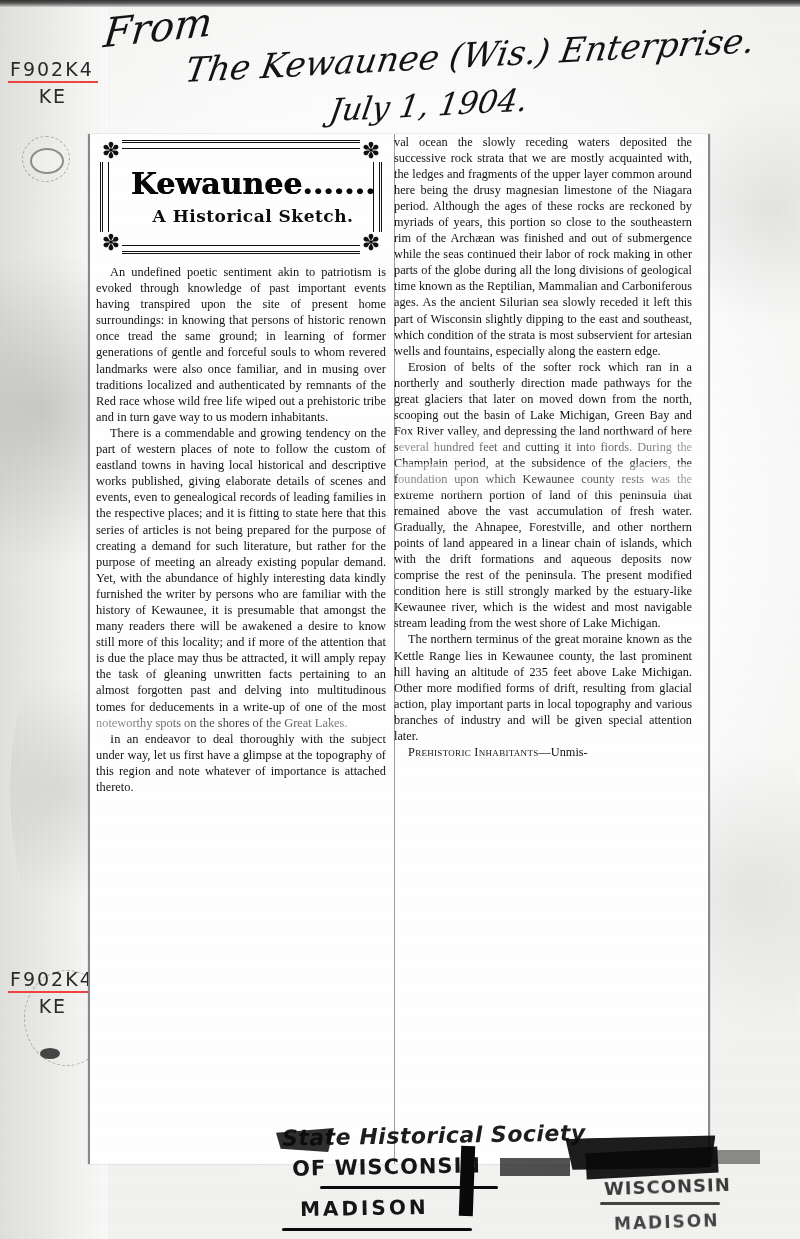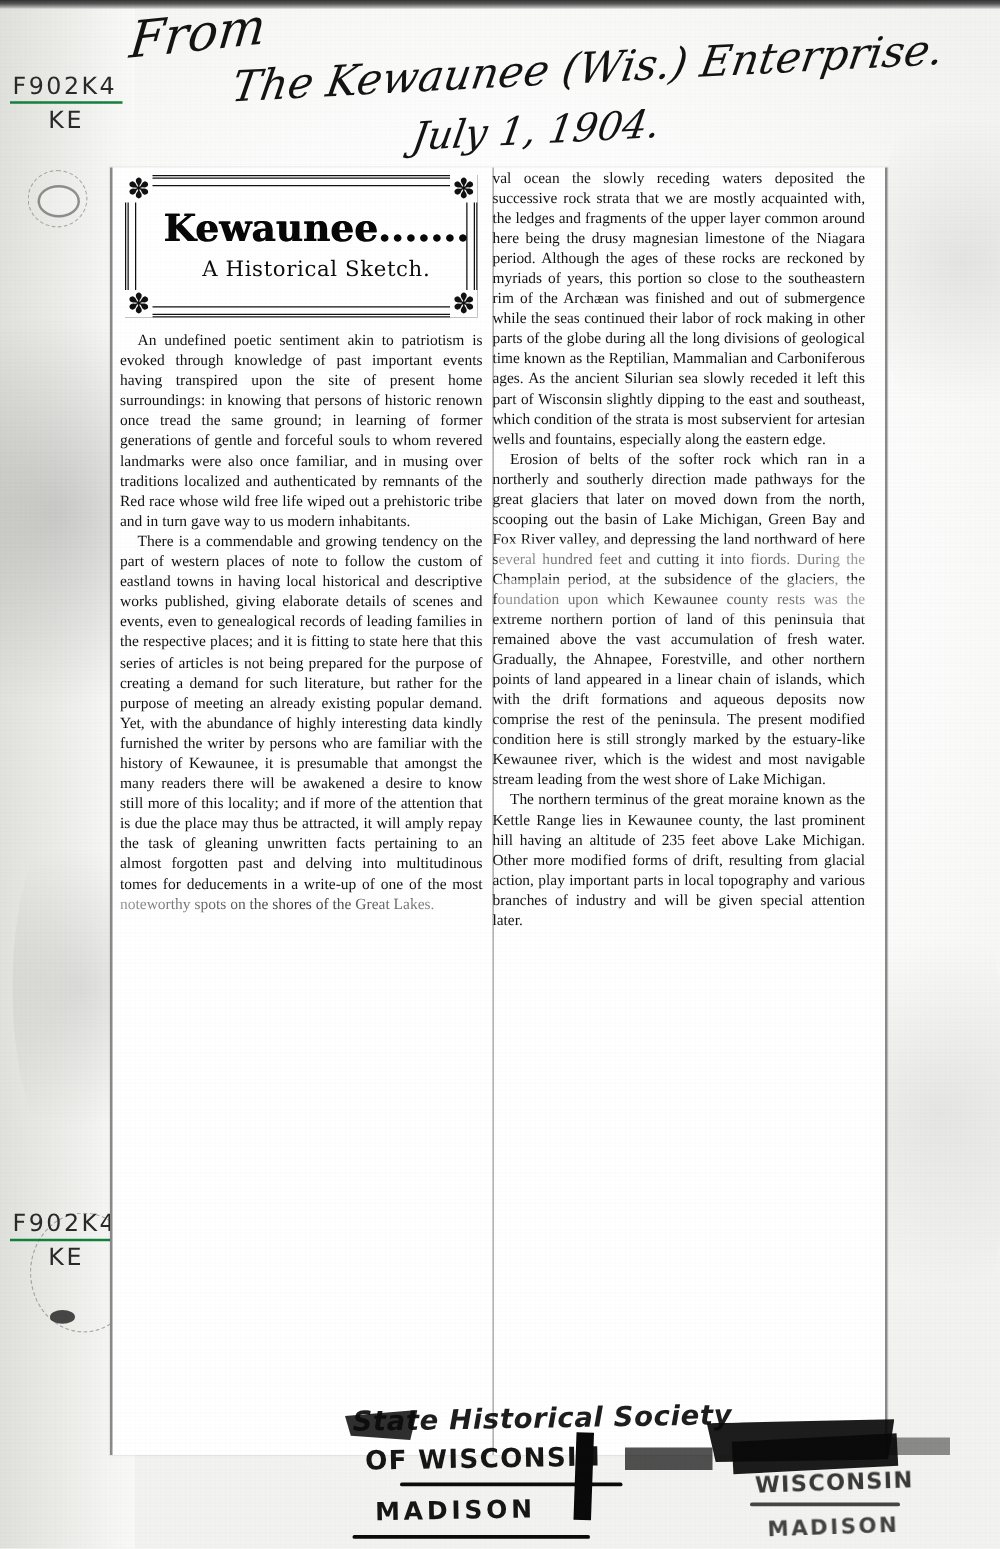--- a/index.html
+++ b/index.html
@@ -67,21 +67,21 @@
   .hand-title { left: 186px; top: 50px;  font-size: 34px; transform: rotate(-3deg) skewX(-12deg); }
   .hand-date  { left: 330px; top: 92px;  font-size: 31px; transform: rotate(-3deg) skewX(-12deg); }
 
   
   .callno {
     position: absolute;
     font-family: "DejaVu Sans", "Liberation Sans", sans-serif;
     color: #2a2a2a;
     letter-spacing: 2px;
   }
-  .callno .top  { font-size: 19px; display: block; padding: 0 4px 1px 2px; border-bottom: 2px solid #15803d; }
+  .callno .top  { font-size: 19px; display: block; padding: 0 4px 1px 2px; border-bottom: 2px solid #ef4444; }
   .callno .bot  { font-size: 19px; display: block; text-align: center; padding-top: 2px; }
   .callno-a { left: 8px;  top: 58px; }
   .callno-b { left: 8px;  top: 968px; }
 
   
   .ring {
     position: absolute;
     border: 2px solid rgba(60,60,60,.55);
     border-radius: 50%;
     background: rgba(255,255,255,.25);
@@ -158,21 +158,21 @@
     font-family: "DejaVu Serif", "Liberation Serif", serif;
     font-weight: bold;
     font-size: 30px;
     letter-spacing: 0px;
     color: #080808;
     line-height: 1.05;
     text-shadow: .6px 0 0 #080808;
   }
   .mh-sub {
     font-family: "DejaVu Serif", "Liberation Serif", serif;
-    font-weight: normal;
+    font-weight: bold;
     font-size: 17px;
     color: #0d0d0d;
     margin-top: 6px;
     letter-spacing: .5px;
   }
 
   
   .body-text {
     font-family: "Liberation Serif", "DejaVu Serif", serif;
     font-size: 12.4px;
@@ -283,28 +283,30 @@
           <span class="mh-star br">✽</span>
           <div class="mh-inner">
             <div class="mh-title">Kewaunee.......</div>
             <div class="mh-sub">A Historical Sketch.</div>
           </div>
         </div>
 
         <div class="body-text">
           <p>An undefined poetic sentiment akin to patriotism is evoked through knowledge of past important events having transpired upon the site of present home surroundings: in knowing that persons of historic renown once tread the same ground; in learning of former generations of gentle and forceful souls to whom revered landmarks were also once familiar, and in musing over traditions localized and authenticated by remnants of the Red race whose wild free life wiped out a prehistoric tribe and in turn gave way to us modern inhabitants.</p>
           <p>There is a commendable and growing tendency on the part of western places of note to follow the custom of eastland towns in having local historical and descriptive works published, giving elaborate details of scenes and events, even to genealogical records of leading families in the respective places; and it is fitting to state here that this series of articles is not being prepared for the purpose of creating a demand for such literature, but rather for the purpose of meeting an already existing popular demand. Yet, with the abundance of highly interesting data kindly furnished the writer by persons who are familiar with the history of Kewaunee, it is presumable that amongst the many readers there will be awakened a desire to know still more of this locality; and if more of the attention that is due the place may thus be attracted, it will amply repay the task of gleaning unwritten facts pertaining to an almost forgotten past and delving into multitudinous tomes for deducements in a write-up of one of the most noteworthy spots on the shores of the Great Lakes.</p>
+          <p>In an endeavor to deal thoroughly with the subject under way, let us first have a glimpse at the topography of this region and note whatever of importance is attached thereto.</p>
         </div>
       </div>
 
       <div class="col col-2">
         <div class="body-text">
           <p class="cont">val ocean the slowly receding waters deposited the successive rock strata that we are mostly acquainted with, the ledges and fragments of the upper layer common around here being the drusy magnesian limestone of the Niagara period. Although the ages of these rocks are reckoned by myriads of years, this portion so close to the southeastern rim of the Archæan was finished and out of submergence while the seas continued their labor of rock making in other parts of the globe during all the long divisions of geological time known as the Reptilian, Mammalian and Carboniferous ages. As the ancient Silurian sea slowly receded it left this part of Wisconsin slightly dipping to the east and southeast, which condition of the strata is most subservient for artesian wells and fountains, especially along the eastern edge.</p>
           <p>Erosion of belts of the softer rock which ran in a northerly and southerly direction made pathways for the great glaciers that later on moved down from the north, scooping out the basin of Lake Michigan, Green Bay and Fox River valley, and depressing the land northward of here several hundred feet and cutting it into fiords. During the Champlain period, at the subsidence of the glaciers, the foundation upon which Kewaunee county rests was the extreme northern portion of land of this peninsula that remained above the vast accumulation of fresh water. Gradually, the Ahnapee, Forestville, and other northern points of land appeared in a linear chain of islands, which with the drift formations and aqueous deposits now comprise the rest of the peninsula. The present modified condition here is still strongly marked by the estuary-like Kewaunee river, which is the widest and most navigable stream leading from the west shore of Lake Michigan.</p>
           <p>The northern terminus of the great moraine known as the Kettle Range lies in Kewaunee county, the last prominent hill having an altitude of 235 feet above Lake Michigan. Other more modified forms of drift, resulting from glacial action, play important parts in local topography and various branches of industry and will be given special attention later.</p>
+          <p><span class="sc">Prehistoric Inhabitants</span><span>—Unmis-</span></p>
         </div>
       </div>
 
     </div>
 
     <div class="fade-band" style="left:8px;top:585px;width:292px;height:18px;"></div>
     <div class="fade-band" style="left:310px;top:300px;width:300px;height:22px;"></div>
     <div class="fade-band" style="left:310px;top:330px;width:300px;height:30px;"></div>
   </div>
 

